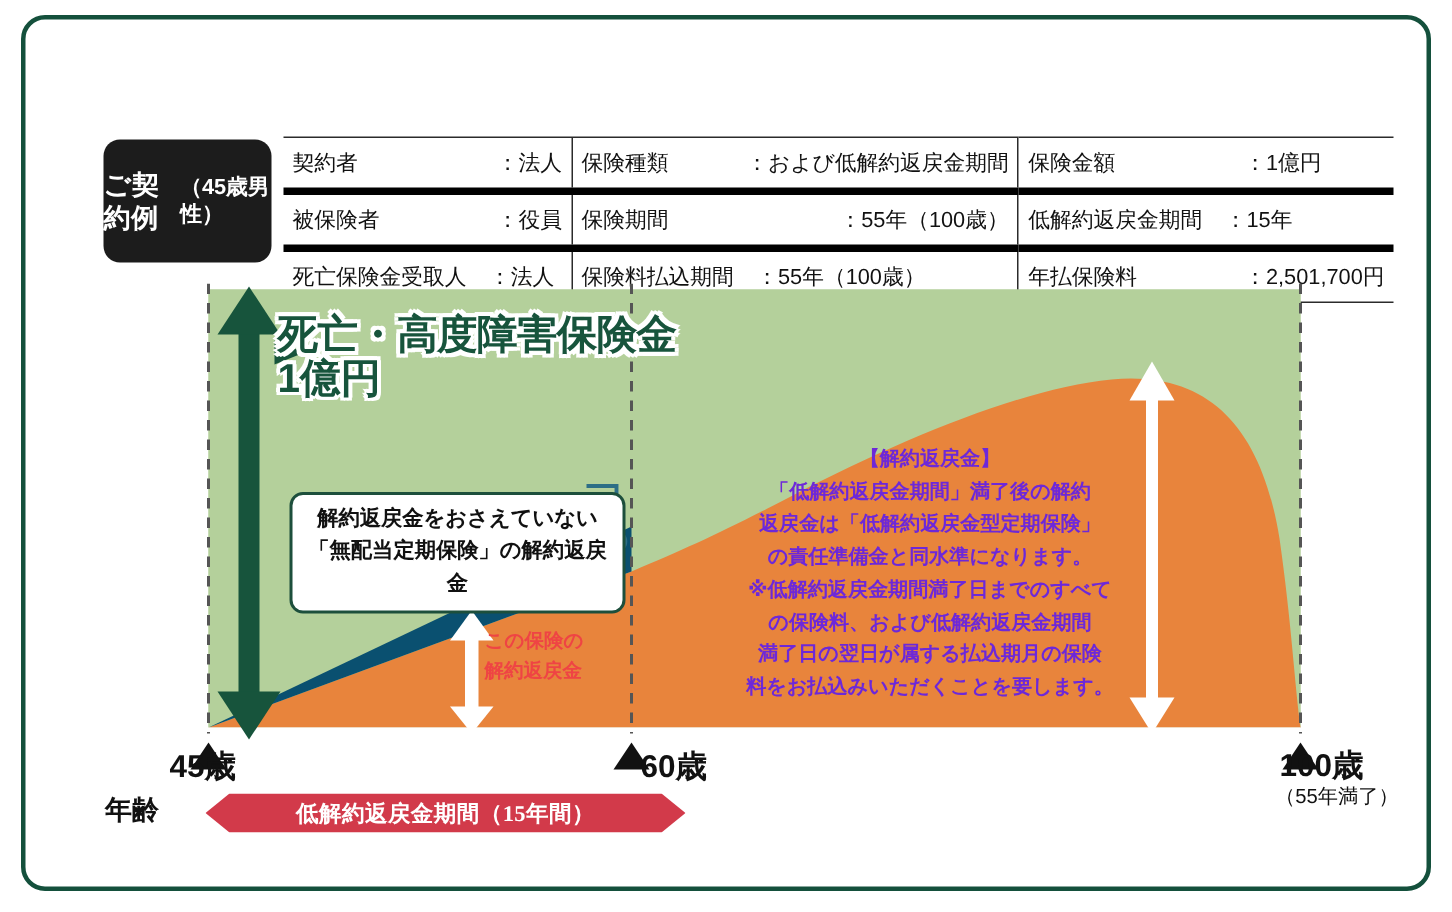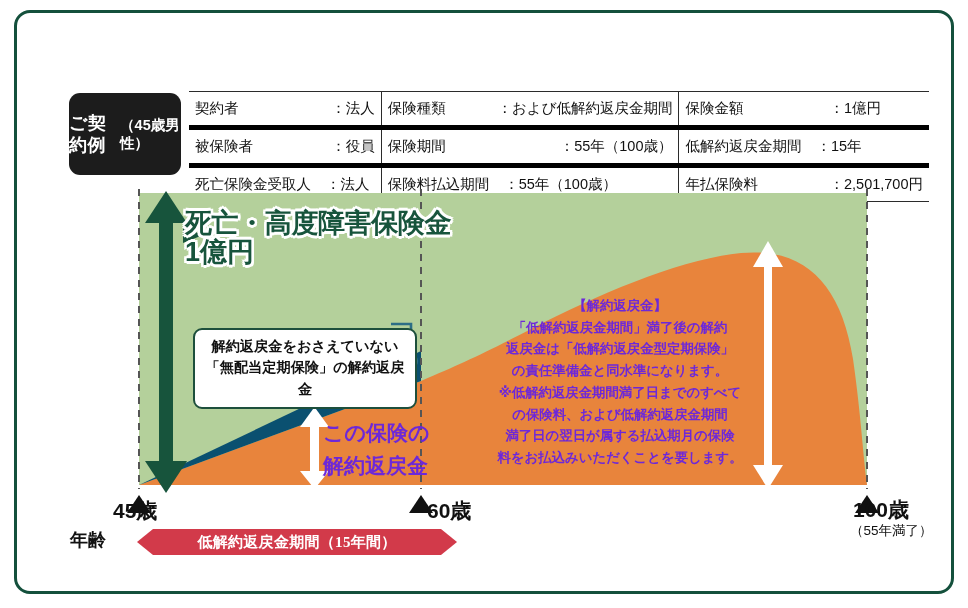--- a/index.html
+++ b/index.html
@@ -76,22 +76,22 @@
       -2.4px -2.4px 0 #fff, 2.4px -2.4px 0 #fff,
       -2.4px  2.4px 0 #fff, 2.4px  2.4px 0 #fff,
        0 -2.6px 0 #fff, 0 2.6px 0 #fff,
       -2.6px 0 0 #fff, 2.6px 0 0 #fff;
   }
   #headline .h1{font-size:27px;letter-spacing:-.4px;}
   #headline .h2{font-size:27px;}
 
   
   #kaiyaku-label{
-    position:absolute;left:306px;top:404px;color:#6d28d9;font-weight:bold;
-    font-size:21px;line-height:1.55;white-space:nowrap;
+    position:absolute;left:306px;top:404px;color:#ef4444;font-weight:bold;
+    font-size:13px;line-height:1.55;white-space:nowrap;
   }
 
   
   #orange-note{
     position:absolute;left:448px;top:282px;width:310px;
     color:#6d28d9;font-weight:bold;font-size:13.4px;line-height:1.62;
     text-align:center;
   }
   #orange-note .t{display:block;}
 

